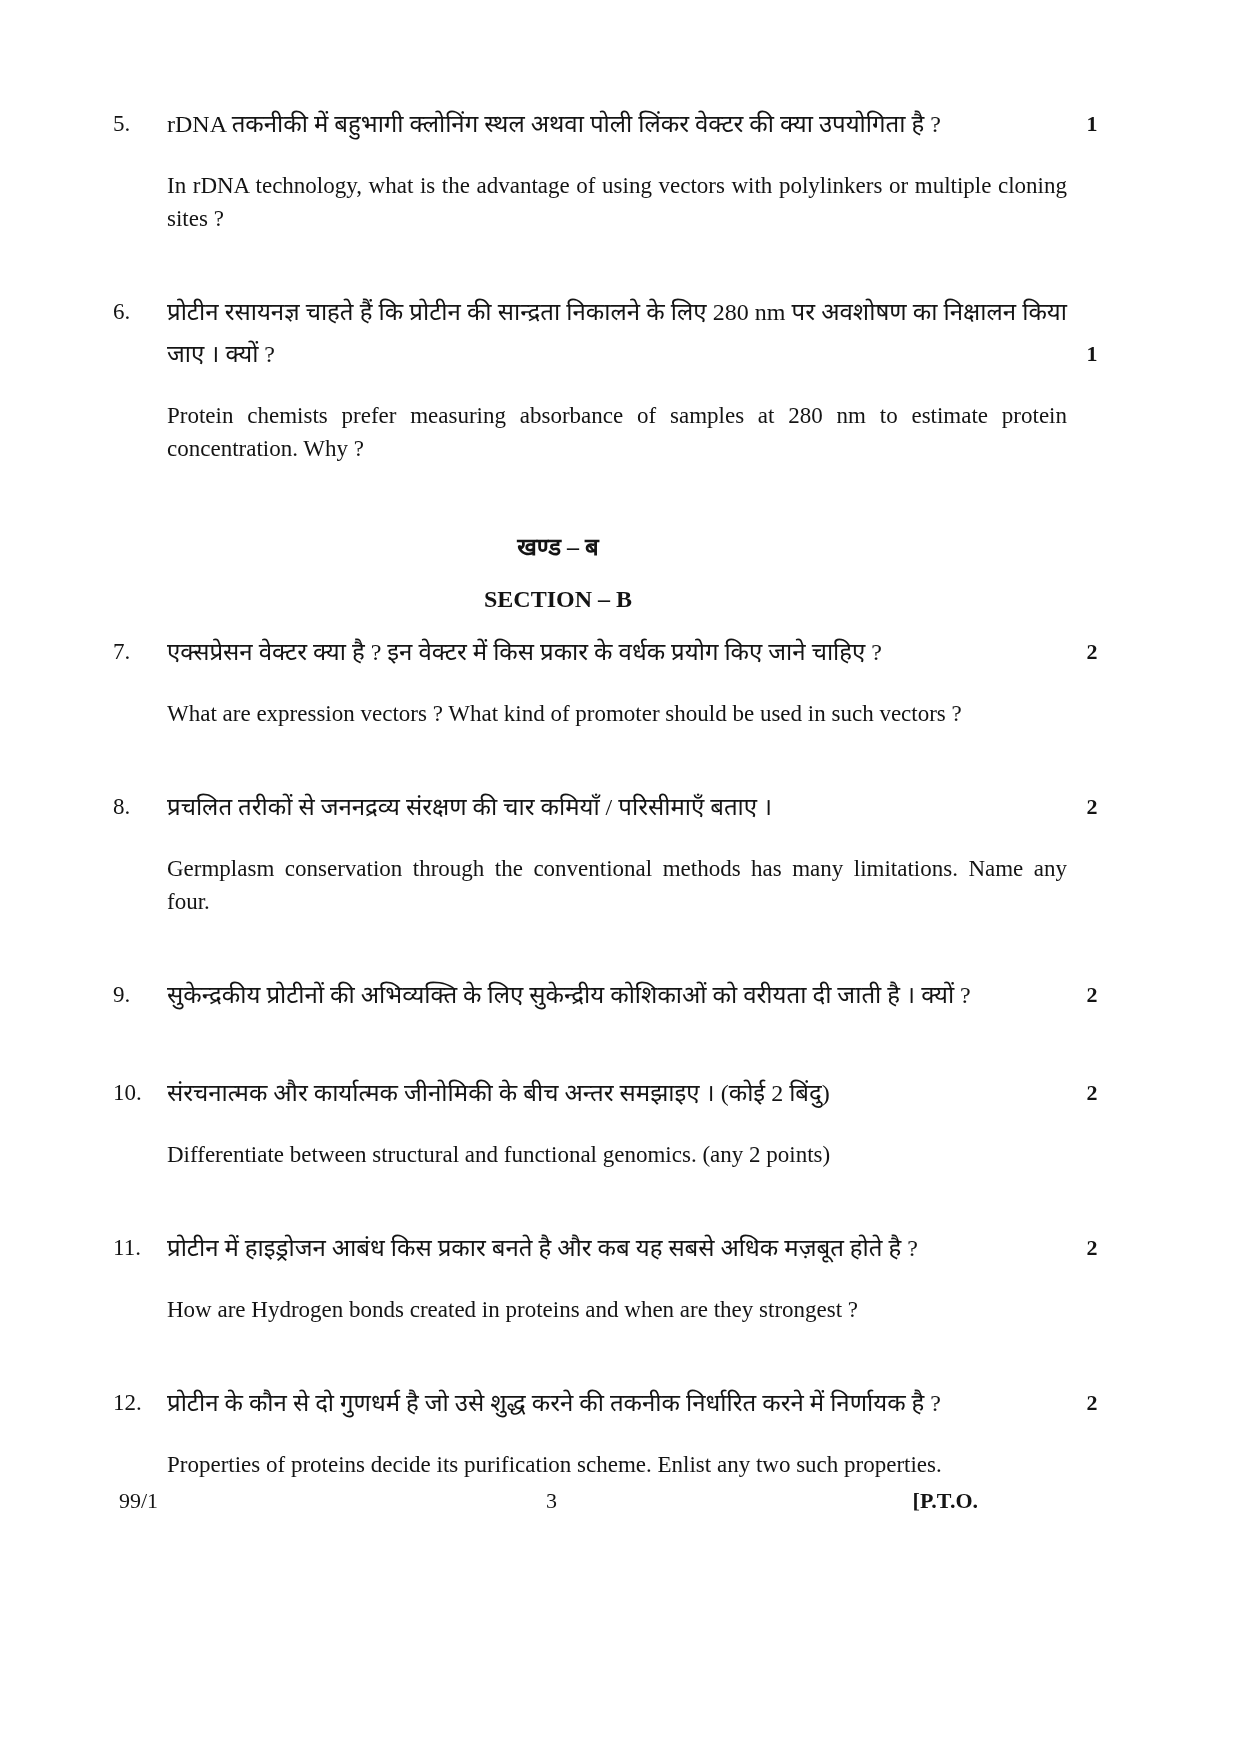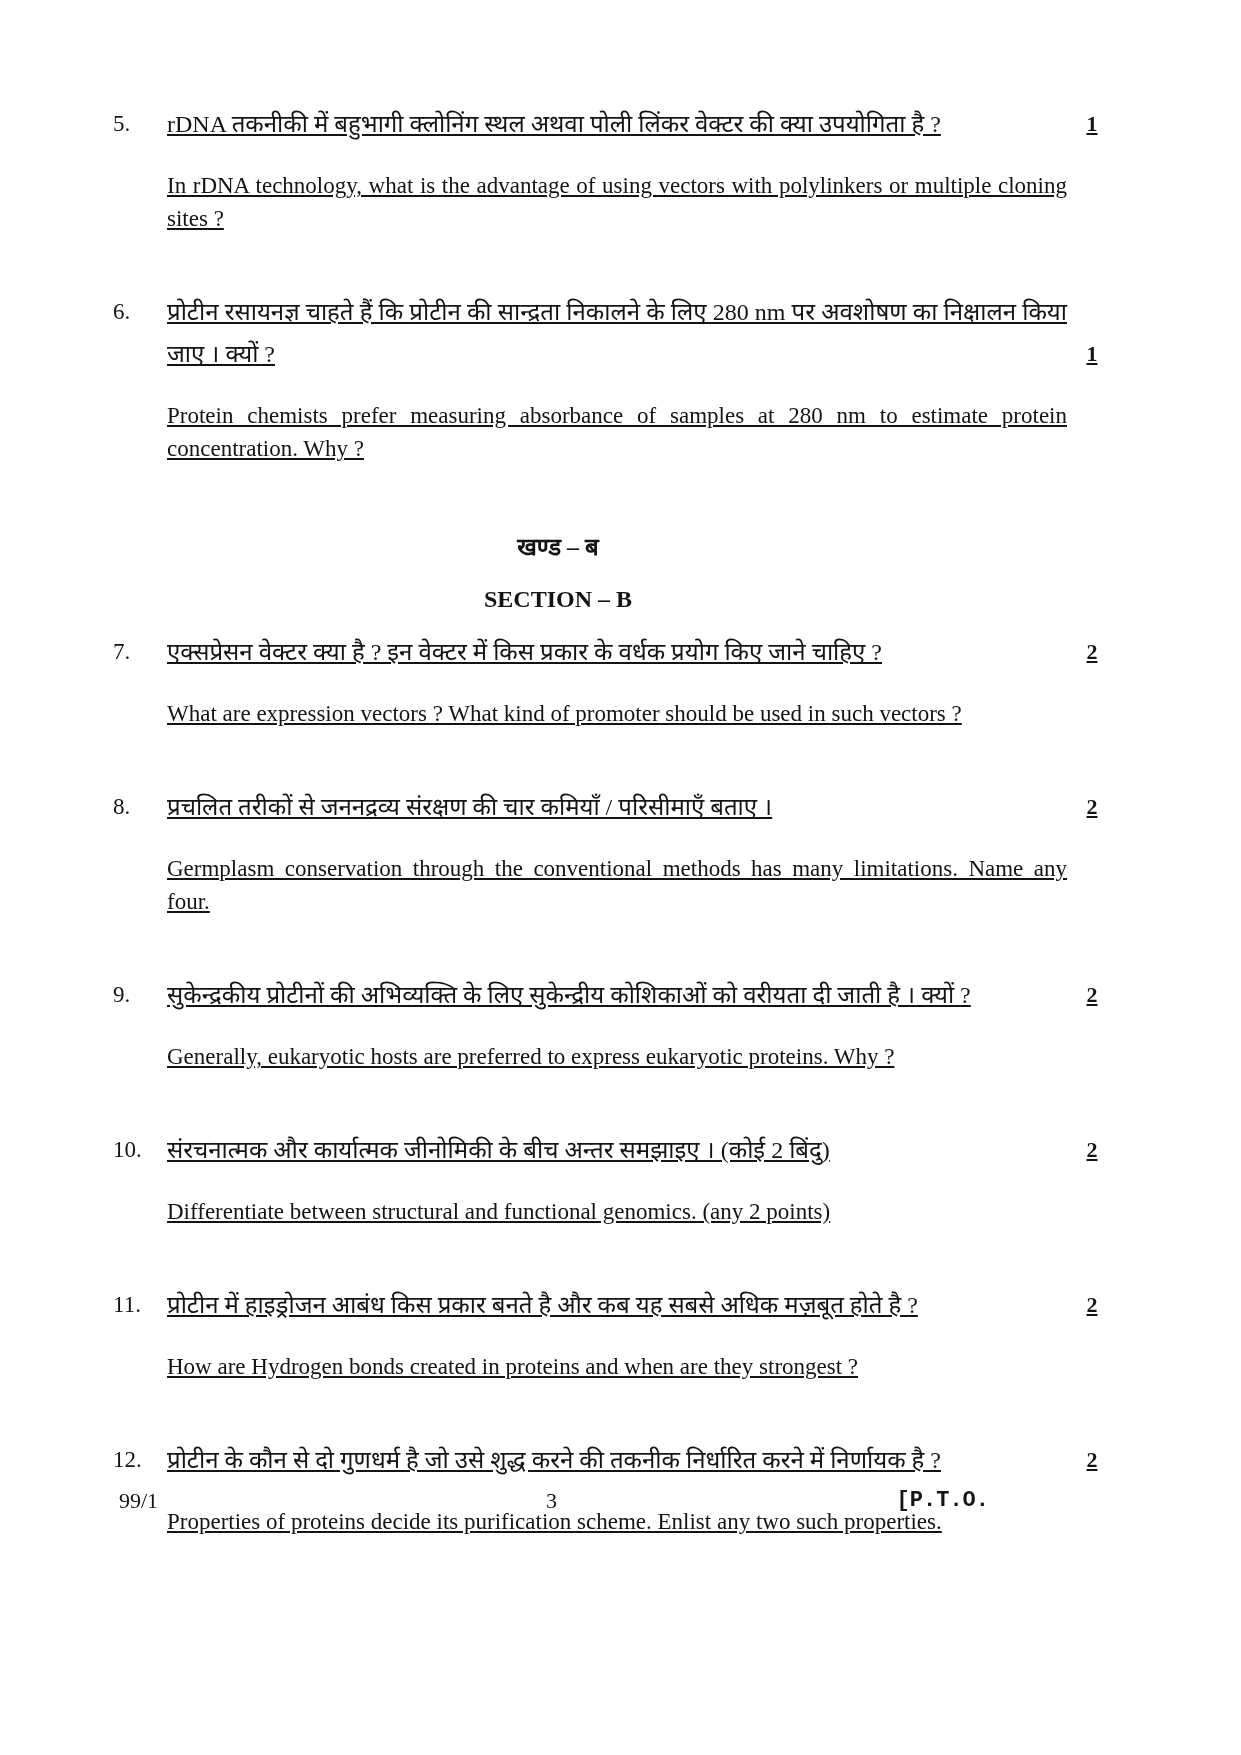--- a/index.html
+++ b/index.html
@@ -15,21 +15,21 @@
   .content {
     position:absolute;
     left:113px; top:103px;
     width:1004px; 
   }
   .question { display:flex; margin-bottom:56px; }
   .qnum {
     width:54px; flex:0 0 54px;
     font-size:23px; line-height:42px;
   }
-  .qbody { flex:1; min-width:0;text-decoration:underline; }
+  .qbody { flex:1; min-width:0; }
   .qrow { display:flex; align-items:flex-end; }
   .hindi {
     flex:1; min-width:0;
     font-size:24px; line-height:42px;
     text-align:justify;
   }
   .qmarks {
     width:50px; flex:0 0 50px;
     font-size:22px; font-weight:700;
     text-align:center; line-height:42px;
@@ -46,21 +46,21 @@
   .heading-hi { font-size:24px; line-height:36px; margin-bottom:16px; }
   .heading-en { font-size:24px; line-height:36px; margin-bottom:10px; }
   .footer {
     position:absolute;
     left:113px; top:1486px;
     width:877px;
     font-size:22px; line-height:30px;
   }
   .footer-code { position:absolute; left:6px; top:0; font-weight:400; }
   .footer-page { position:absolute; left:50%; top:0; transform:translateX(-50%); }
-  .footer-pto  { position:absolute; right:1px; top:0; font-weight:700;font-family:Liberation Mono, monospace; }
+  .footer-pto  { position:absolute; right:12px; top:0; font-weight:700; }
 </style>
 </head>
 <body>
 
 <div class="sheet">
   <div class="content">
 
     <div class="question">
       <div class="qnum">5.</div>
       <div class="qbody">
@@ -110,21 +110,20 @@
       </div>
     </div>
 
     <div class="question">
       <div class="qnum">9.</div>
       <div class="qbody">
         <div class="qrow">
           <div class="hindi">सुकेन्द्रकीय प्रोटीनों की अभिव्यक्ति के लिए सुकेन्द्रीय कोशिकाओं को वरीयता दी जाती है । क्यों ?</div>
           <div class="qmarks">2</div>
         </div>
-        <div class="english">Generally, eukaryotic hosts are preferred to express eukaryotic proteins. Why ?</div>
       </div>
     </div>
 
     <div class="question">
       <div class="qnum">10.</div>
       <div class="qbody">
         <div class="qrow">
           <div class="hindi">संरचनात्मक और कार्यात्मक जीनोमिकी के बीच अन्तर समझाइए । (कोई 2 बिंदु)</div>
           <div class="qmarks">2</div>
         </div>

